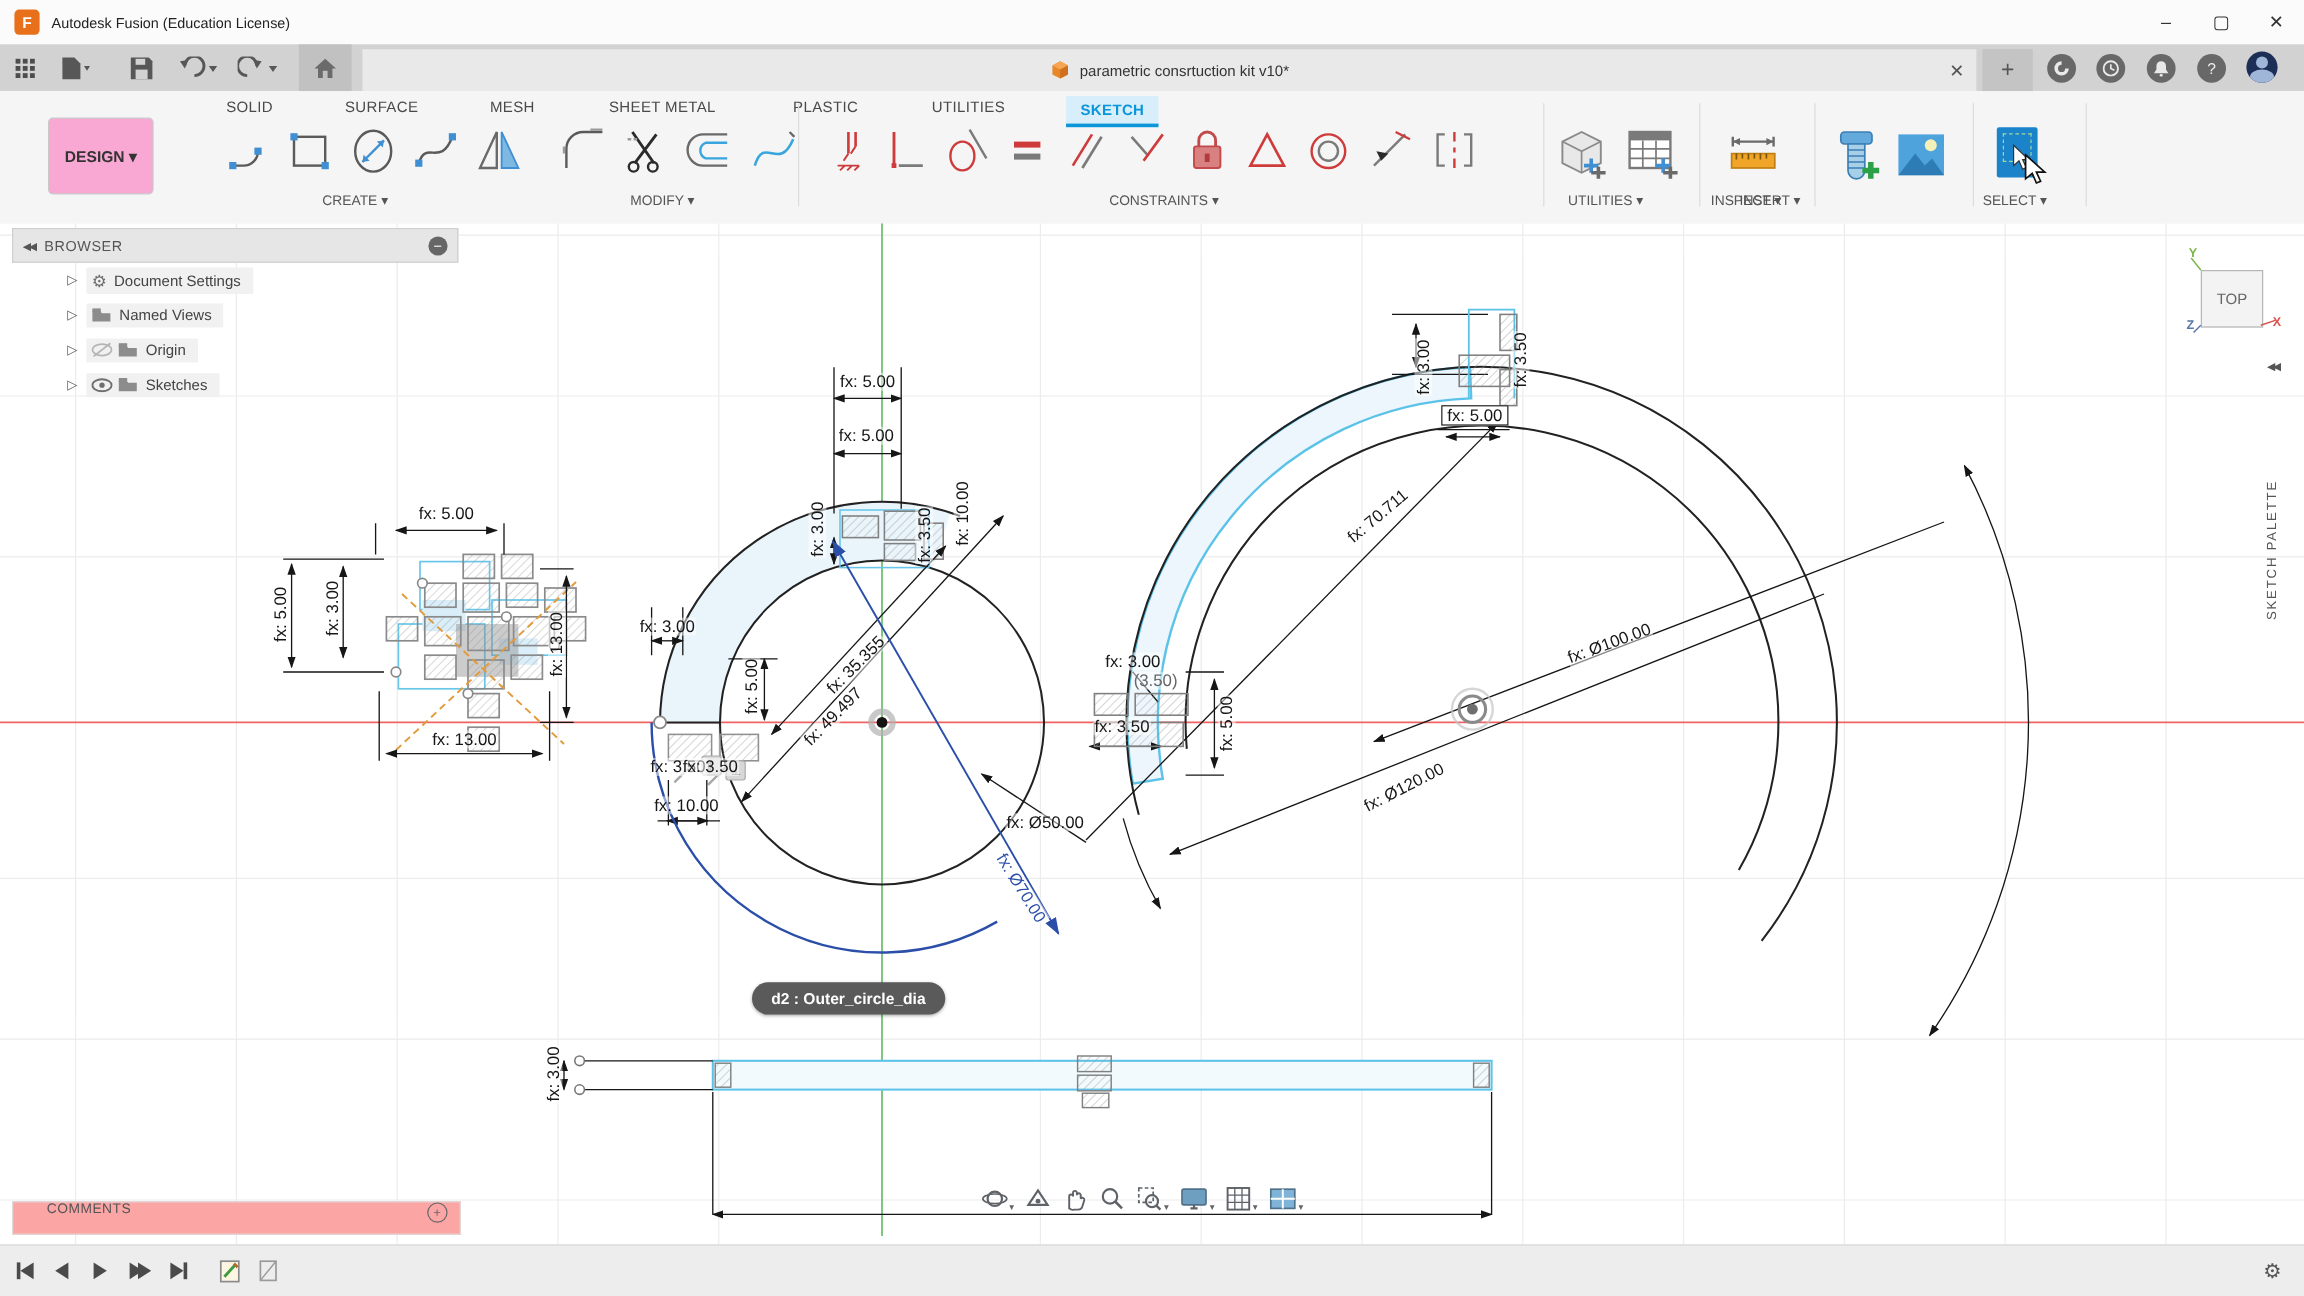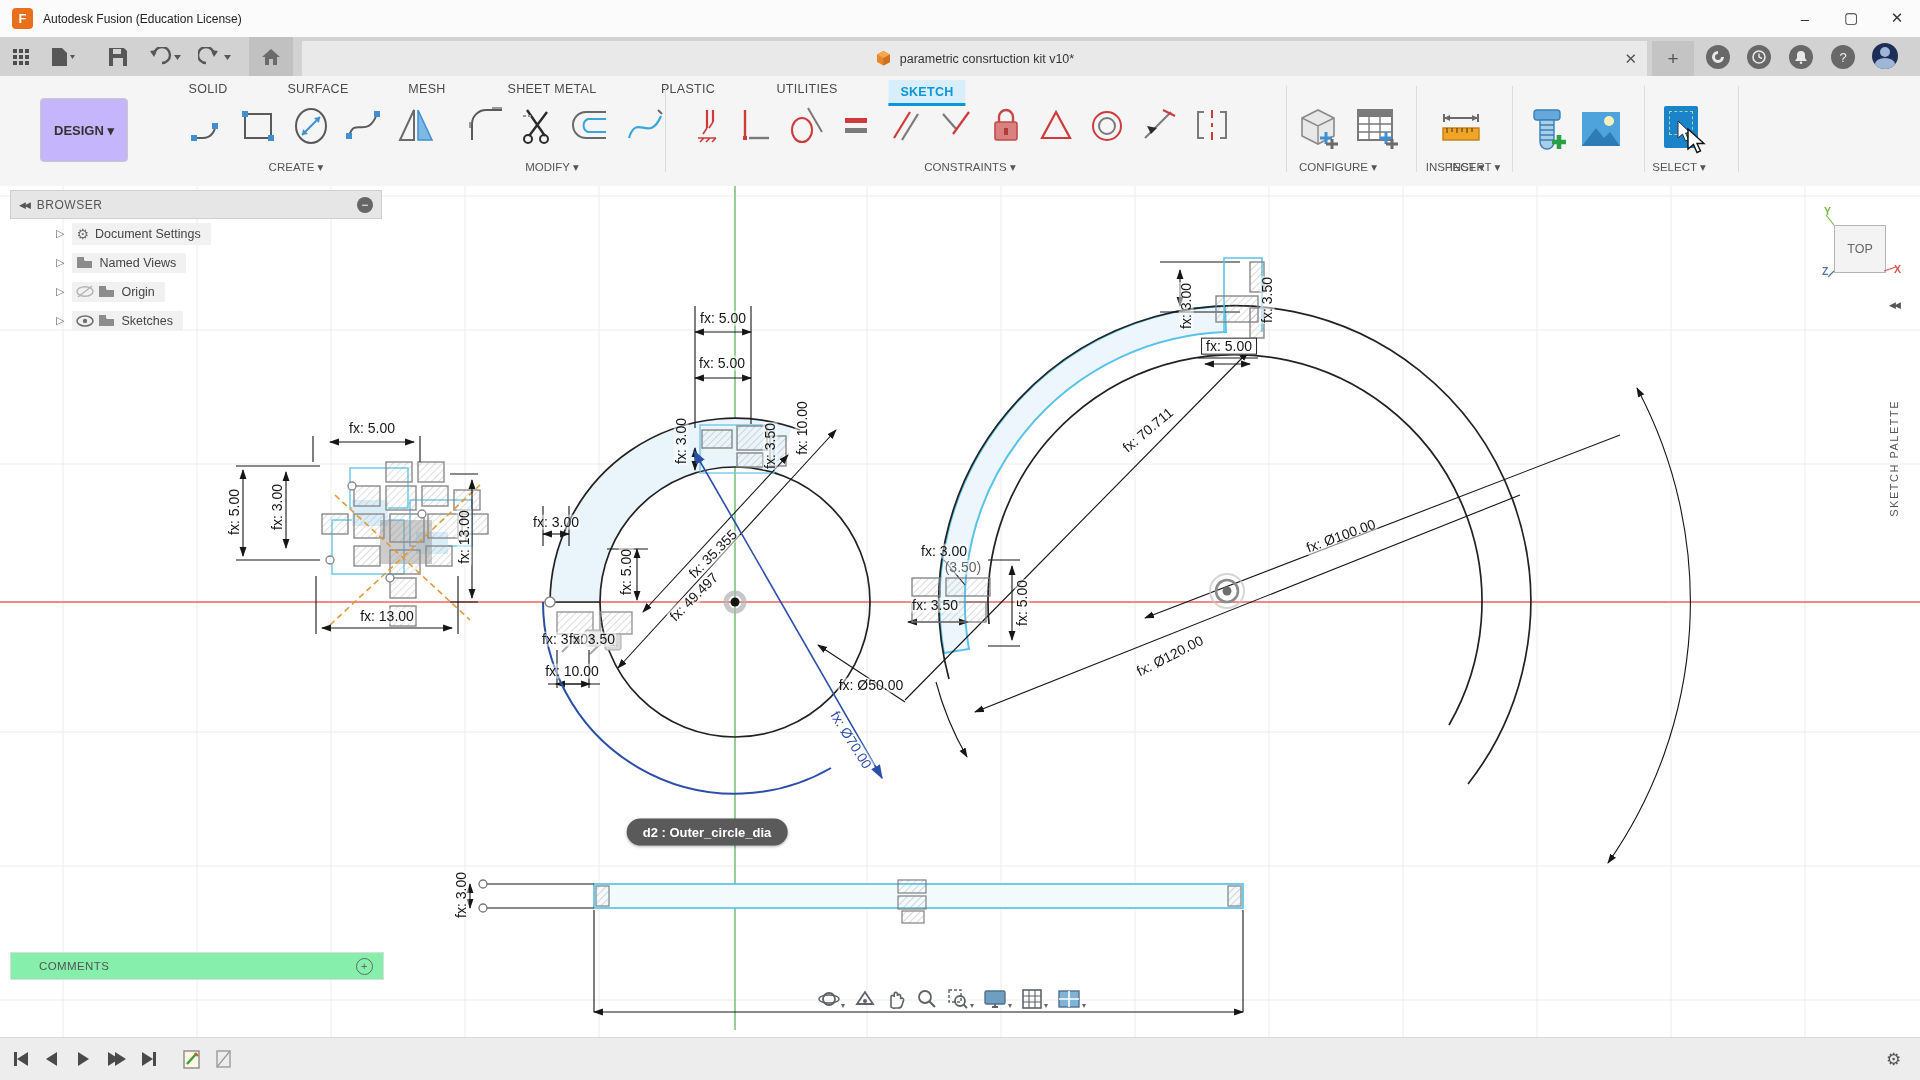--- a/index.html
+++ b/index.html
@@ -27,21 +27,21 @@
   #newtab-tile{position:absolute;left:1652px;top:4px;width:42px;height:35px;background:#c4c4c4;
                display:flex;align-items:center;justify-content:center;font-size:19px;color:#555;}
   .tb-circle{position:absolute;top:8px;width:24px;height:24px;border-radius:50%;background:#686868;
              color:#eee;display:flex;align-items:center;justify-content:center;font-size:13px;}
   #avatar{position:absolute;left:1872px;top:6px;width:26px;height:26px;border-radius:50%;background:#1d2e57;overflow:hidden;}
   #avatar .head{position:absolute;left:8px;top:4px;width:10px;height:10px;border-radius:50%;background:#9fb6d8;}
   #avatar .body{position:absolute;left:3px;top:15px;width:20px;height:12px;border-radius:50% 50% 0 0;background:#9fb6d8;}
   
   #ribbon{position:absolute;left:0;top:76px;width:1920px;height:110px;background:#f5f5f6;
           border-bottom:1px solid #d6d6d6;}
-  #design-btn{position:absolute;left:40px;top:22px;width:86px;height:62px;background:#c4b5fd;
+  #design-btn{position:absolute;left:40px;top:22px;width:86px;height:62px;background:#f9a8d4;
               border:1px solid #c9c9c9;border-radius:4px;display:flex;align-items:center;
               justify-content:center;font-size:13px;font-weight:bold;color:#333;}
   .rtab{position:absolute;top:6px;transform:translateX(-50%);font-size:12.5px;color:#4a4a4a;letter-spacing:.3px;text-align:center;}
   #tab-sketch{top:4px;background:#d8eefa;color:#0a96d8;font-weight:bold;padding:5px 12px 4px;
               border-bottom:3px solid #0a96d8;}
   .grp-label{position:absolute;top:84px;transform:translateX(-50%);font-size:11.5px;color:#555;white-space:nowrap;}
   .icon-row{position:absolute;top:30px;display:flex;align-items:center;}
   .divider{position:absolute;top:10px;width:1px;height:86px;background:#dcdcdc;}
   #finish-btn{position:absolute;left:1748px;top:14px;width:162px;height:86px;background:#d6ecf8;
               border-radius:3px;display:flex;flex-direction:column;align-items:center;justify-content:center;}
@@ -65,22 +65,22 @@
   .chip{background:#f1f1f1;padding:3px 10px 3px 4px;display:flex;align-items:center;border-radius:1px;}
   .tri-exp{width:0;height:0;border-left:8px solid #333;border-top:8px solid transparent;transform:rotate(45deg);}
   .tri-col{color:#666;font-size:11px;}
   .magenta-bar{width:4px;height:22px;background:#cf6bd6;margin:0 4px 0 6px;}
   #root-chip{background:#8f8f8f;color:#fff;font-weight:bold;padding:4px 10px;font-size:12.5px;}
   .radio{width:13px;height:13px;border:2px solid #777;border-radius:50%;margin-left:8px;position:relative;background:#fff;}
   .radio:after{content:"";position:absolute;left:2.5px;top:2.5px;width:4px;height:4px;border-radius:50%;background:#555;}
   .circ-minus{margin-left:auto;margin-right:8px;width:16px;height:16px;border-radius:50%;background:#666;
               color:#fff;display:flex;align-items:center;justify-content:center;font-size:12px;line-height:1;}
   
-  #comments{position:absolute;left:10px;top:952px;width:372px;height:26px;background:#86efac;
-            border:1px solid #dcdcdc;display:flex;align-items:center;font-size:11.5px;color:#555;
+  #comments{position:absolute;left:10px;top:1001px;width:372px;height:26px;background:#fca5a5;
+            border:1px solid #dcdcdc;display:flex;font-size:11.5px;color:#555;
             letter-spacing:.4px;z-index:20;}
   #comments .bubble{margin-left:auto;margin-right:10px;width:15px;height:15px;border:1.6px solid #666;
                     border-radius:50%;display:flex;align-items:center;justify-content:center;font-size:11px;color:#666;}
   #timeline{position:absolute;left:0;top:1037px;width:1920px;height:43px;background:#ededed;
             border-top:1px solid #d8d8d8;}
   .tl-btn{position:absolute;top:10px;display:flex;align-items:center;height:22px;color:#444;}
   .tri-r{width:0;height:0;border-left:11px solid #4a4a4a;border-top:7px solid transparent;border-bottom:7px solid transparent;}
   .tri-l{width:0;height:0;border-right:11px solid #4a4a4a;border-top:7px solid transparent;border-bottom:7px solid transparent;}
   .bar-v{width:3px;height:14px;background:#4a4a4a;}
   
@@ -360,21 +360,21 @@
     <div class="divider" style="left:665px"></div>
     <div class="divider" style="left:1286px"></div>
     <div class="divider" style="left:1416px"></div>
     <div class="divider" style="left:1512px"></div>
     <div class="divider" style="left:1644px"></div>
     <div class="divider" style="left:1738px"></div>
 
     <div class="grp-label" style="left:296px">CREATE ▾</div>
     <div class="grp-label" style="left:552px">MODIFY ▾</div>
     <div class="grp-label" style="left:970px">CONSTRAINTS ▾</div>
-    <div class="grp-label" style="left:1338px">CONFIGURE ▾</div>
+    <div class="grp-label" style="left:1338px">UTILITIES ▾</div>
     <div class="grp-label" style="left:1455px">INSPECT ▾</div>
     <div class="grp-label" style="left:1475px">INSERT ▾</div>
     <div class="grp-label" style="left:1679px">SELECT ▾</div>
 
   </div>
 
   <div id="canvas">
     <svg width="1920" height="851" viewBox="0 186 1920 851">
       <defs>
         <pattern id="hatch" width="5" height="5" patternTransform="rotate(45)" patternUnits="userSpaceOnUse">

